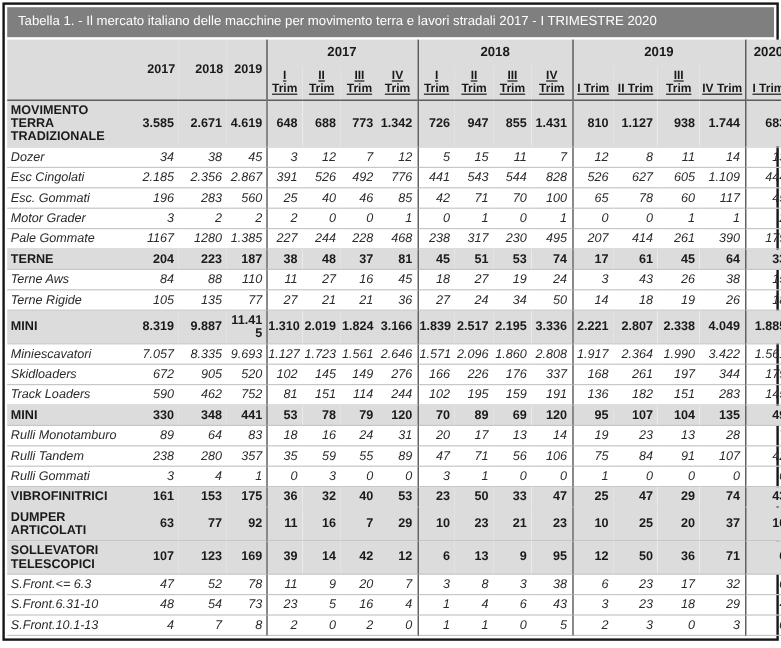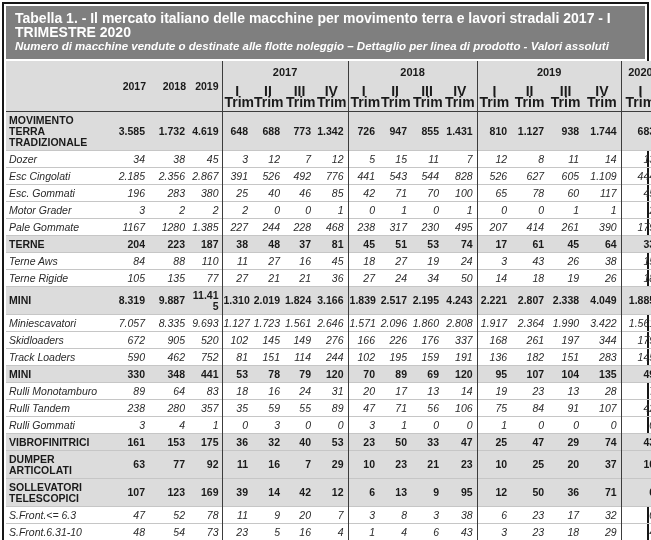--- a/index.html
+++ b/index.html
@@ -10,40 +10,40 @@
     border:2px solid #161616;
     background:#fff;
     padding:2px;
   }
   .title-bar{
     background:var(--title-bg,#7f7f7f);
     color:#fff;
     padding:5px 9px 6px 9px;
     margin-bottom:2px;
   }
-  .title-line1{font-size:14px;font-weight:bold;line-height:14px;}
+  .title-line1{font-size:11px;font-weight:normal;line-height:14px;}
   .title-line2{font-size:11.5px;font-weight:bold;font-style:italic;line-height:14px;}
   table{
     border-collapse:collapse;
     table-layout:fixed;
     width:100%;
     font-size:10.5px;
     color:#1a1a1a;
   }
   thead th{
     background:var(--head-bg,#dcdcdc);
     font-weight:bold;
     padding:1px 2px;
     line-height:11px;
     font-size:10.5px;
   }
   th.corner{}
   th.annual{text-align:right;vertical-align:middle;padding-right:3px;}
   th.grp{text-align:center;vertical-align:middle;font-size:11px;}
-  th.trim{text-align:center;vertical-align:bottom;font-size:14px;padding-bottom:3px;}
+  th.trim{text-align:center;vertical-align:bottom;font-size:10px;padding-bottom:3px;text-decoration:underline;}
   th.y20{text-align:center;vertical-align:middle;word-break:break-all;font-size:11px;}
   thead tr:first-child th{height:20px;}
   thead tr:last-child th{height:24px;}
   thead{border-bottom:1px solid #3c3c3c;}
   .gsep{border-left:1px solid #3c3c3c;}
   tbody tr{border-bottom:1px solid #c6c6c6;}
   tbody td{
     line-height:11px;
     padding:2.5px 4px 2.5px 1px;
     overflow:hidden;
@@ -53,21 +53,20 @@
   td.a19{word-break:break-all;padding-right:3px;}
   tr.sec td{background:var(--sec-bg,#dcdcdc);font-weight:bold;}
   tr.sub td{font-style:italic;color:#2a2a2a;}
 </style>
 </head>
 <body>
 
 <div class="frame">
   <div class="title-bar">
     <div class="title-line1">Tabella 1. - Il mercato italiano delle macchine per movimento terra e lavori stradali 2017 - I TRIMESTRE 2020</div>
-    <div class="title-line2">Numero di macchine vendute o destinate alle flotte noleggio – Dettaglio per linea di prodotto - Valori assoluti</div>
   </div>
   <table id="grid">
     <colgroup id="cols">
         <col style="width: 104px;">
         <col style="width: 39px;">
         <col style="width: 40px;">
         <col style="width: 33px;">
         <col style="width: 30px;">
         <col style="width: 32px;">
         <col style="width: 31px;">
@@ -106,21 +105,21 @@
           <th class="trim">II Trim</th>
           <th class="trim">III Trim</th>
           <th class="trim">IV Trim</th>
           <th class="trim gsep">I Trim</th>
         </tr>
       </thead>
     <tbody id="tbody">
         <tr class="sec">
           <td class="label">MOVIMENTO TERRA TRADIZIONALE</td>
           <td class="num">3.585</td>
-          <td class="num">1.732</td>
+          <td class="num">2.671</td>
           <td class="num a19">4.619</td>
           <td class="num gsep">648</td>
           <td class="num">688</td>
           <td class="num">773</td>
           <td class="num">1.342</td>
           <td class="num gsep">726</td>
           <td class="num">947</td>
           <td class="num">855</td>
           <td class="num">1.431</td>
           <td class="num gsep">810</td>
@@ -164,21 +163,21 @@
           <td class="num gsep">526</td>
           <td class="num">627</td>
           <td class="num">605</td>
           <td class="num">1.109</td>
           <td class="num gsep">444</td>
         </tr>
         <tr class="sub">
           <td class="label">Esc. Gommati</td>
           <td class="num">196</td>
           <td class="num">283</td>
-          <td class="num a19">380</td>
+          <td class="num a19">560</td>
           <td class="num gsep">25</td>
           <td class="num">40</td>
           <td class="num">46</td>
           <td class="num">85</td>
           <td class="num gsep">42</td>
           <td class="num">71</td>
           <td class="num">70</td>
           <td class="num">100</td>
           <td class="num gsep">65</td>
           <td class="num">78</td>
@@ -286,21 +285,21 @@
           <td class="num">8.319</td>
           <td class="num">9.887</td>
           <td class="num a19">11.415</td>
           <td class="num gsep">1.310</td>
           <td class="num">2.019</td>
           <td class="num">1.824</td>
           <td class="num">3.166</td>
           <td class="num gsep">1.839</td>
           <td class="num">2.517</td>
           <td class="num">2.195</td>
-          <td class="num">4.243</td>
+          <td class="num">3.336</td>
           <td class="num gsep">2.221</td>
           <td class="num">2.807</td>
           <td class="num">2.338</td>
           <td class="num">4.049</td>
           <td class="num gsep">1.885</td>
         </tr>
         <tr class="sub">
           <td class="label">Miniescavatori</td>
           <td class="num">7.057</td>
           <td class="num">8.335</td>

